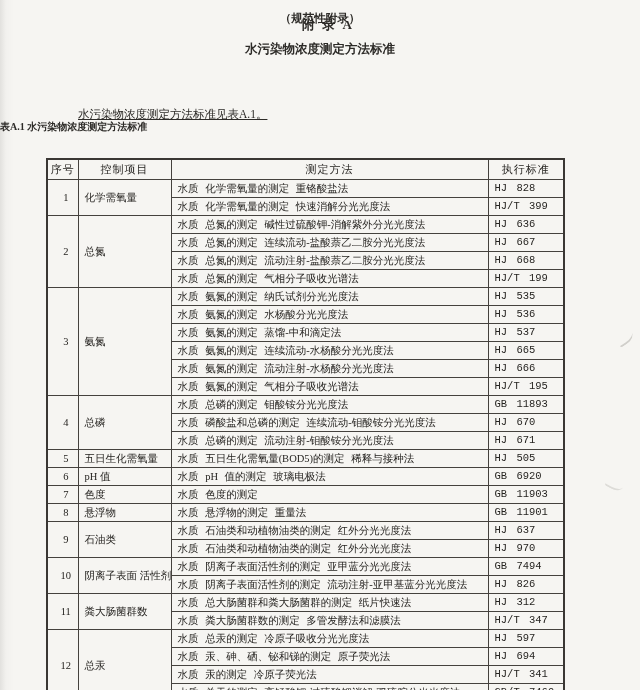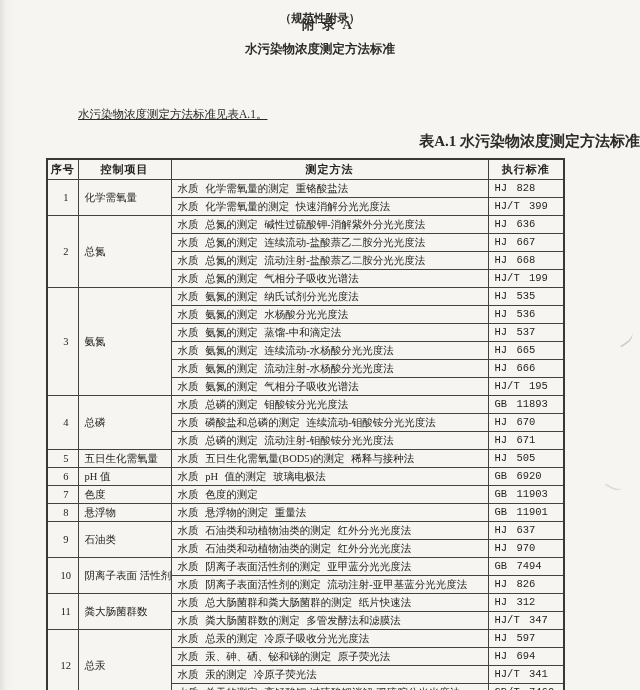--- a/index.html
+++ b/index.html
@@ -48,39 +48,39 @@
     position: absolute; top: 77px; left: 46px;
     font-size: 11.5px; font-weight: bold;
   }
   .sec .sec-no { margin-right: 12px; }
   .intro {
     position: absolute; top: 107px; left: 78px;
     font-size: 11.5px;
     text-decoration: underline;
   }
   .caption {
-    position: absolute; top: 132px; left: 0; width: 100%;
-    text-align: right; font-size: 15px; font-weight: bold;
+    position: absolute; top: 120px; left: 0; width: 100%;
+    text-align: left; font-size: 10px; font-weight: bold;
   }
 
   table.std-table {
     position: absolute; top: 158px; left: 46px;
     width: 517px;
     border-collapse: collapse;
     table-layout: fixed;
     font-size: 10.5px;
     color: #262421;
   }
   table.std-table, table.std-table td, table.std-table th {
     border: 1px solid #45423e;
   }
   table.std-table { border: 2px solid #3a3734; }
   table.std-table th {
     height: 19px; padding: 0;
-    font-size: 11px; font-weight: bold;
+    font-size: 11px; font-weight: normal;
     text-align: center; vertical-align: middle;
     letter-spacing: 1px;
   }
   table.std-table td {
     height: 17px; padding: 0 0 0 6px;
     vertical-align: middle; line-height: 13px;
     overflow: hidden; white-space: nowrap;
   }
   td.c-no   { text-align: center; padding: 0; }
   td.c-item { text-align: left; padding: 0; white-space: pre-line; }

